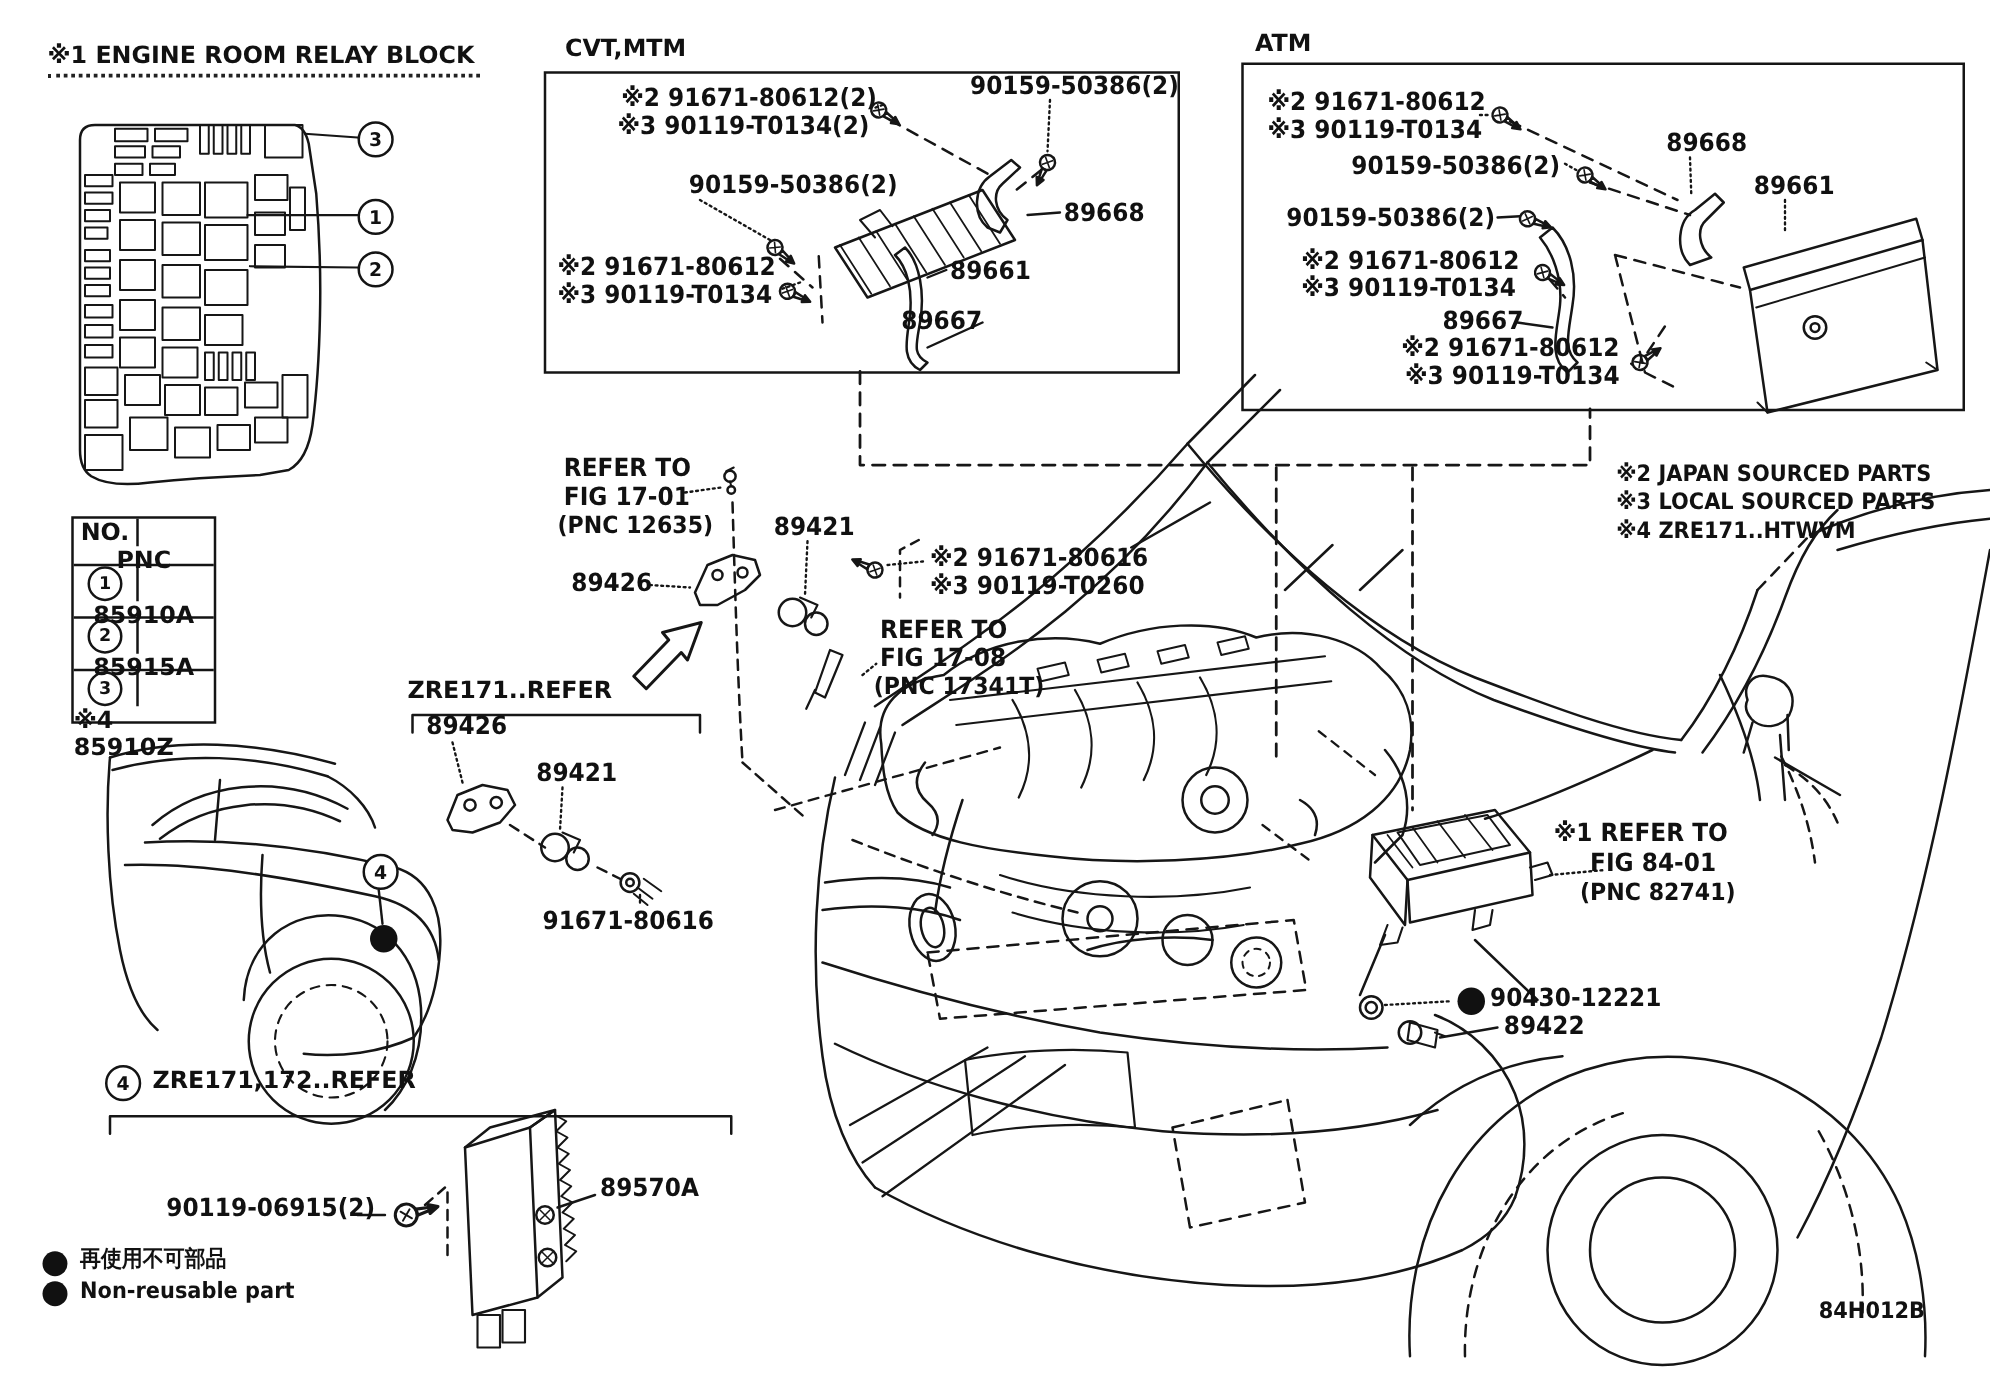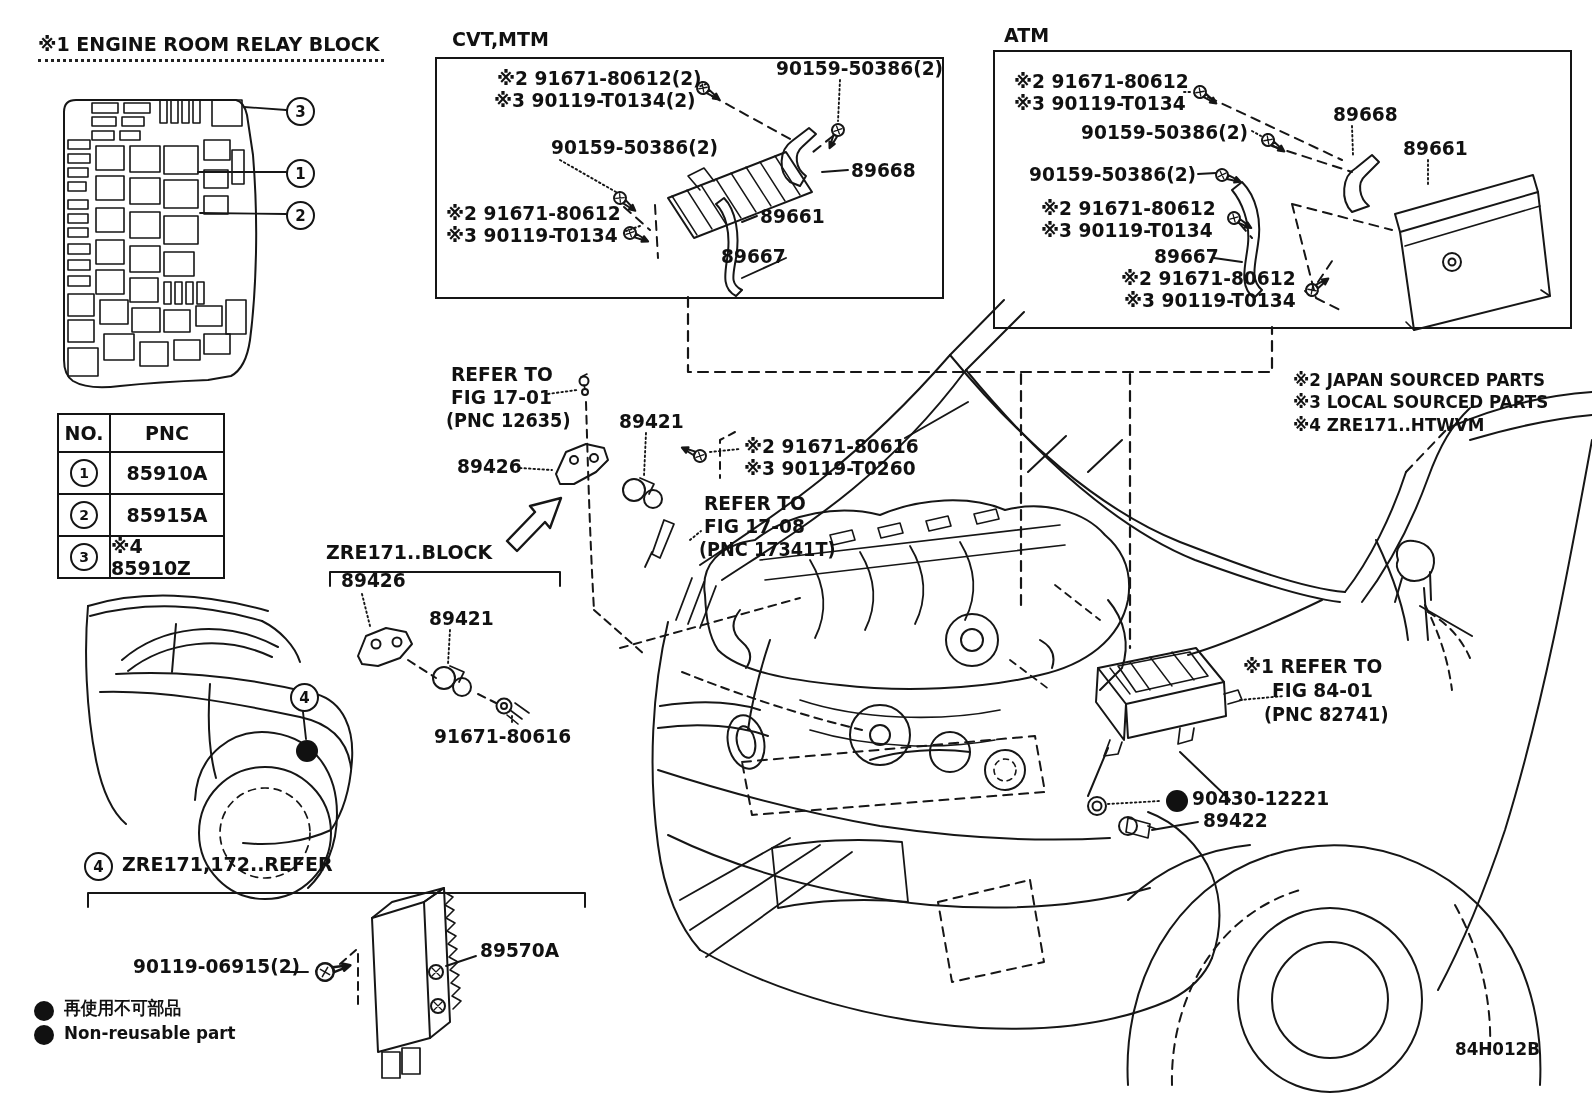--- a/index.html
+++ b/index.html
@@ -16,21 +16,21 @@
   .box{position:absolute;border:2.2px solid #151515;z-index:0;background:transparent;}
   .co{position:absolute;z-index:3;width:25px;height:25px;border:2.5px solid #141414;border-radius:50%;
       display:flex;align-items:center;justify-content:center;font-size:15px;font-weight:bold;background:#fff;}
   .dot{position:absolute;z-index:3;background:#111;border-radius:50%;}
   .tbl{position:absolute;left:57px;top:413px;z-index:3;border:2.2px solid #141414;}
   .tr{display:flex;border-top:2.2px solid #141414;}
   .tr:first-child{border-top:none;}
   .tc{display:flex;align-items:center;justify-content:center;font-weight:bold;font-size:19px;}
   .tc.no{width:50px;border-right:2.2px solid #141414;}
   .tc.pnc{width:112px;}
-  .tr{height:40px;}
+  .tr{height:40px;flex-direction:column;}
   .tr.hd{height:36px;}
   .coi{width:24px;height:24px;border:2.3px solid #141414;border-radius:50%;display:flex;
        align-items:center;justify-content:center;font-size:14px;font-weight:bold;}
 </style>
 </head>
 <body>
 
 <div class="stage">
 
   <div class="box" style="left:435px;top:57px;width:505px;height:238px"></div>
@@ -378,21 +378,21 @@
   <div class="lbl" style="left:744px;top:436px">※2 91671-80616</div>
   <div class="lbl" style="left:744px;top:458px">※3 90119-T0260</div>
   <div class="lbl" style="left:704px;top:493px">REFER TO</div>
   <div class="lbl" style="left:704px;top:516px">FIG 17-08</div>
   <div class="lbl sm" style="left:699px;top:540px">(PNC 17341T)</div>
 
   <div class="lbl note" style="left:1293px;top:371px">※2 JAPAN SOURCED PARTS</div>
   <div class="lbl note" style="left:1293px;top:393px">※3 LOCAL SOURCED PARTS</div>
   <div class="lbl note" style="left:1293px;top:416px">※4 ZRE171..HTWVM</div>
 
-  <div class="lbl t" style="left:326px;top:543px">ZRE171..BLOCK</div>
+  <div class="lbl t" style="left:326px;top:543px">ZRE171..REFER</div>
   <div class="lbl" style="left:341px;top:570px">89426</div>
   <div class="lbl" style="left:429px;top:608px">89421</div>
   <div class="lbl" style="left:434px;top:726px">91671-80616</div>
 
   <div class="co" style="left:290px;top:683px">4</div>
 
   <div class="lbl" style="left:1243px;top:656px">※1 REFER TO</div>
   <div class="lbl" style="left:1272px;top:680px">FIG 84-01</div>
   <div class="lbl sm" style="left:1264px;top:705px">(PNC 82741)</div>
   <div class="dot" style="left:1166px;top:790px;width:22px;height:22px"></div>

